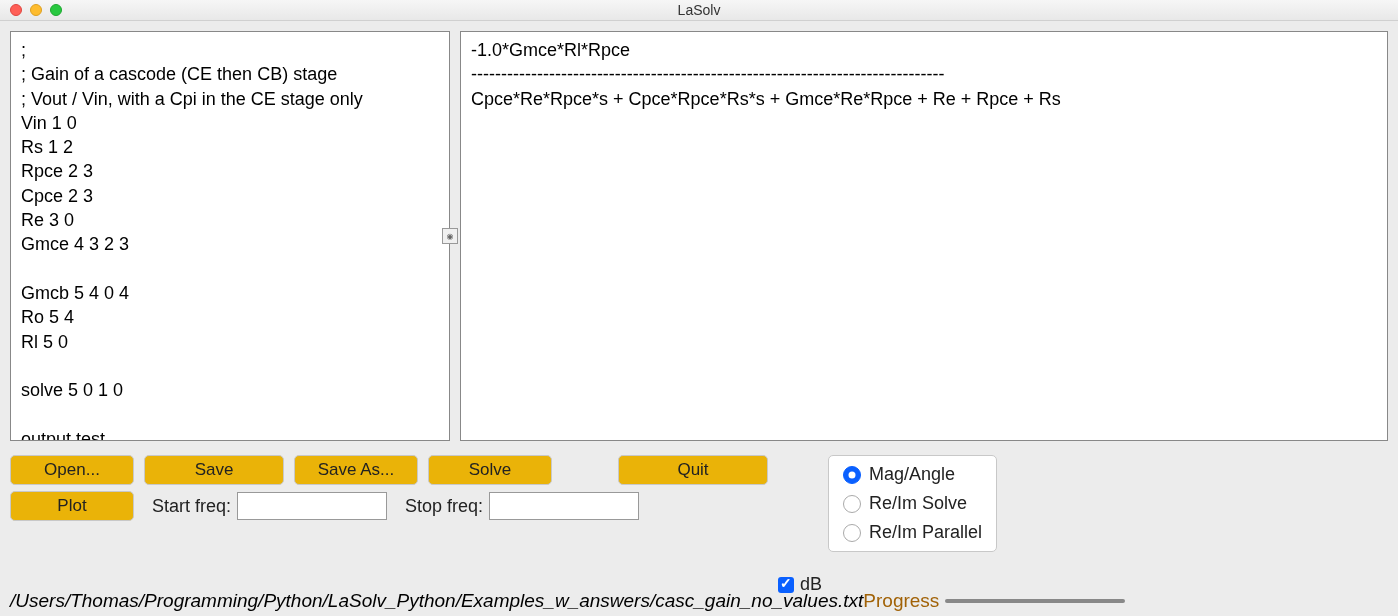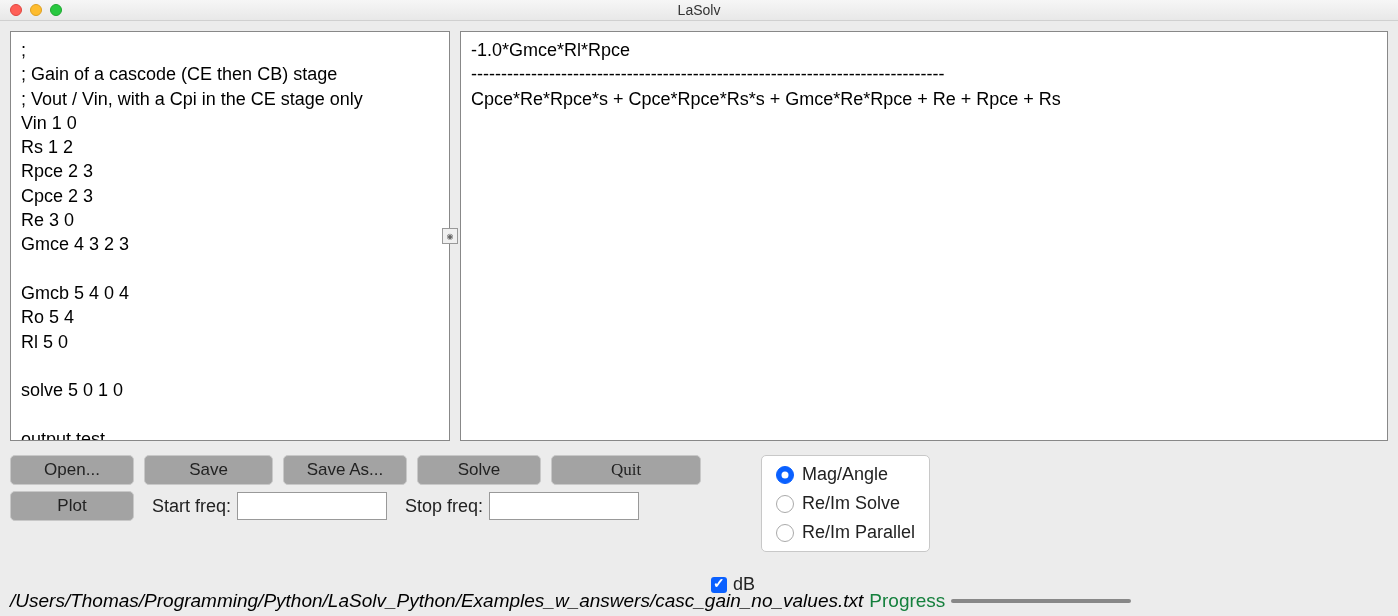--- a/index.html
+++ b/index.html
@@ -88,31 +88,31 @@
       height: 100%;
       width: 100%;
     }
     .controls {
       padding: 4px 10px 0 10px;
       display: flex;
       align-items: flex-start;
       gap: 10px;
     }
     .btn {
-      background: #a3a3a3;
+      background: #eab308;
       border: 1px solid #c8c8c8;
       border-radius: 5px;
       font-size: 17px;
       color: #222;
       padding: 4px 0;
       cursor: pointer;
       text-align: center;
     }
     .btn-open, .btn-plot { width: 124px; }
-    .btn-save { width: 129px; }
+    .btn-save { width: 140px; }
     .btn-saveas { width: 124px; }
     .btn-solve { width: 124px; }
     .btn-quit { width: 150px; }
     .freq-group {
       display: flex;
       align-items: center;
       gap: 6px;
     }
     .freq-label {
       font-size: 18px;
@@ -209,39 +209,38 @@
       right: 10px;
       display: flex;
       align-items: center;
       font-size: 19px;
     }
     .filepath {
       font-style: italic;
       color: #000;
     }
     .progress-label {
-      margin-left: 6px;
-      color: #15803d;
+      color: #a16207;
     }
     .progress-bar {
       margin-left: 6px;
       width: 180px;
       height: 4px;
       border-top: 2px solid #888;
       border-bottom: 2px solid #888;
       border-radius: 2px;
       position: relative;
     }
     .left-col {
       display: flex;
       flex-direction: column;
       gap: 6px;
     }
     .spacer-quit {
-      font-family: Liberation Serif, serif;
+      margin-left: 56px;
     }
     .right-side {
       display: flex;
       align-items: flex-start;
       gap: 20px;
       flex-direction: column;
     }
   </style>
 </head>
 <body>

